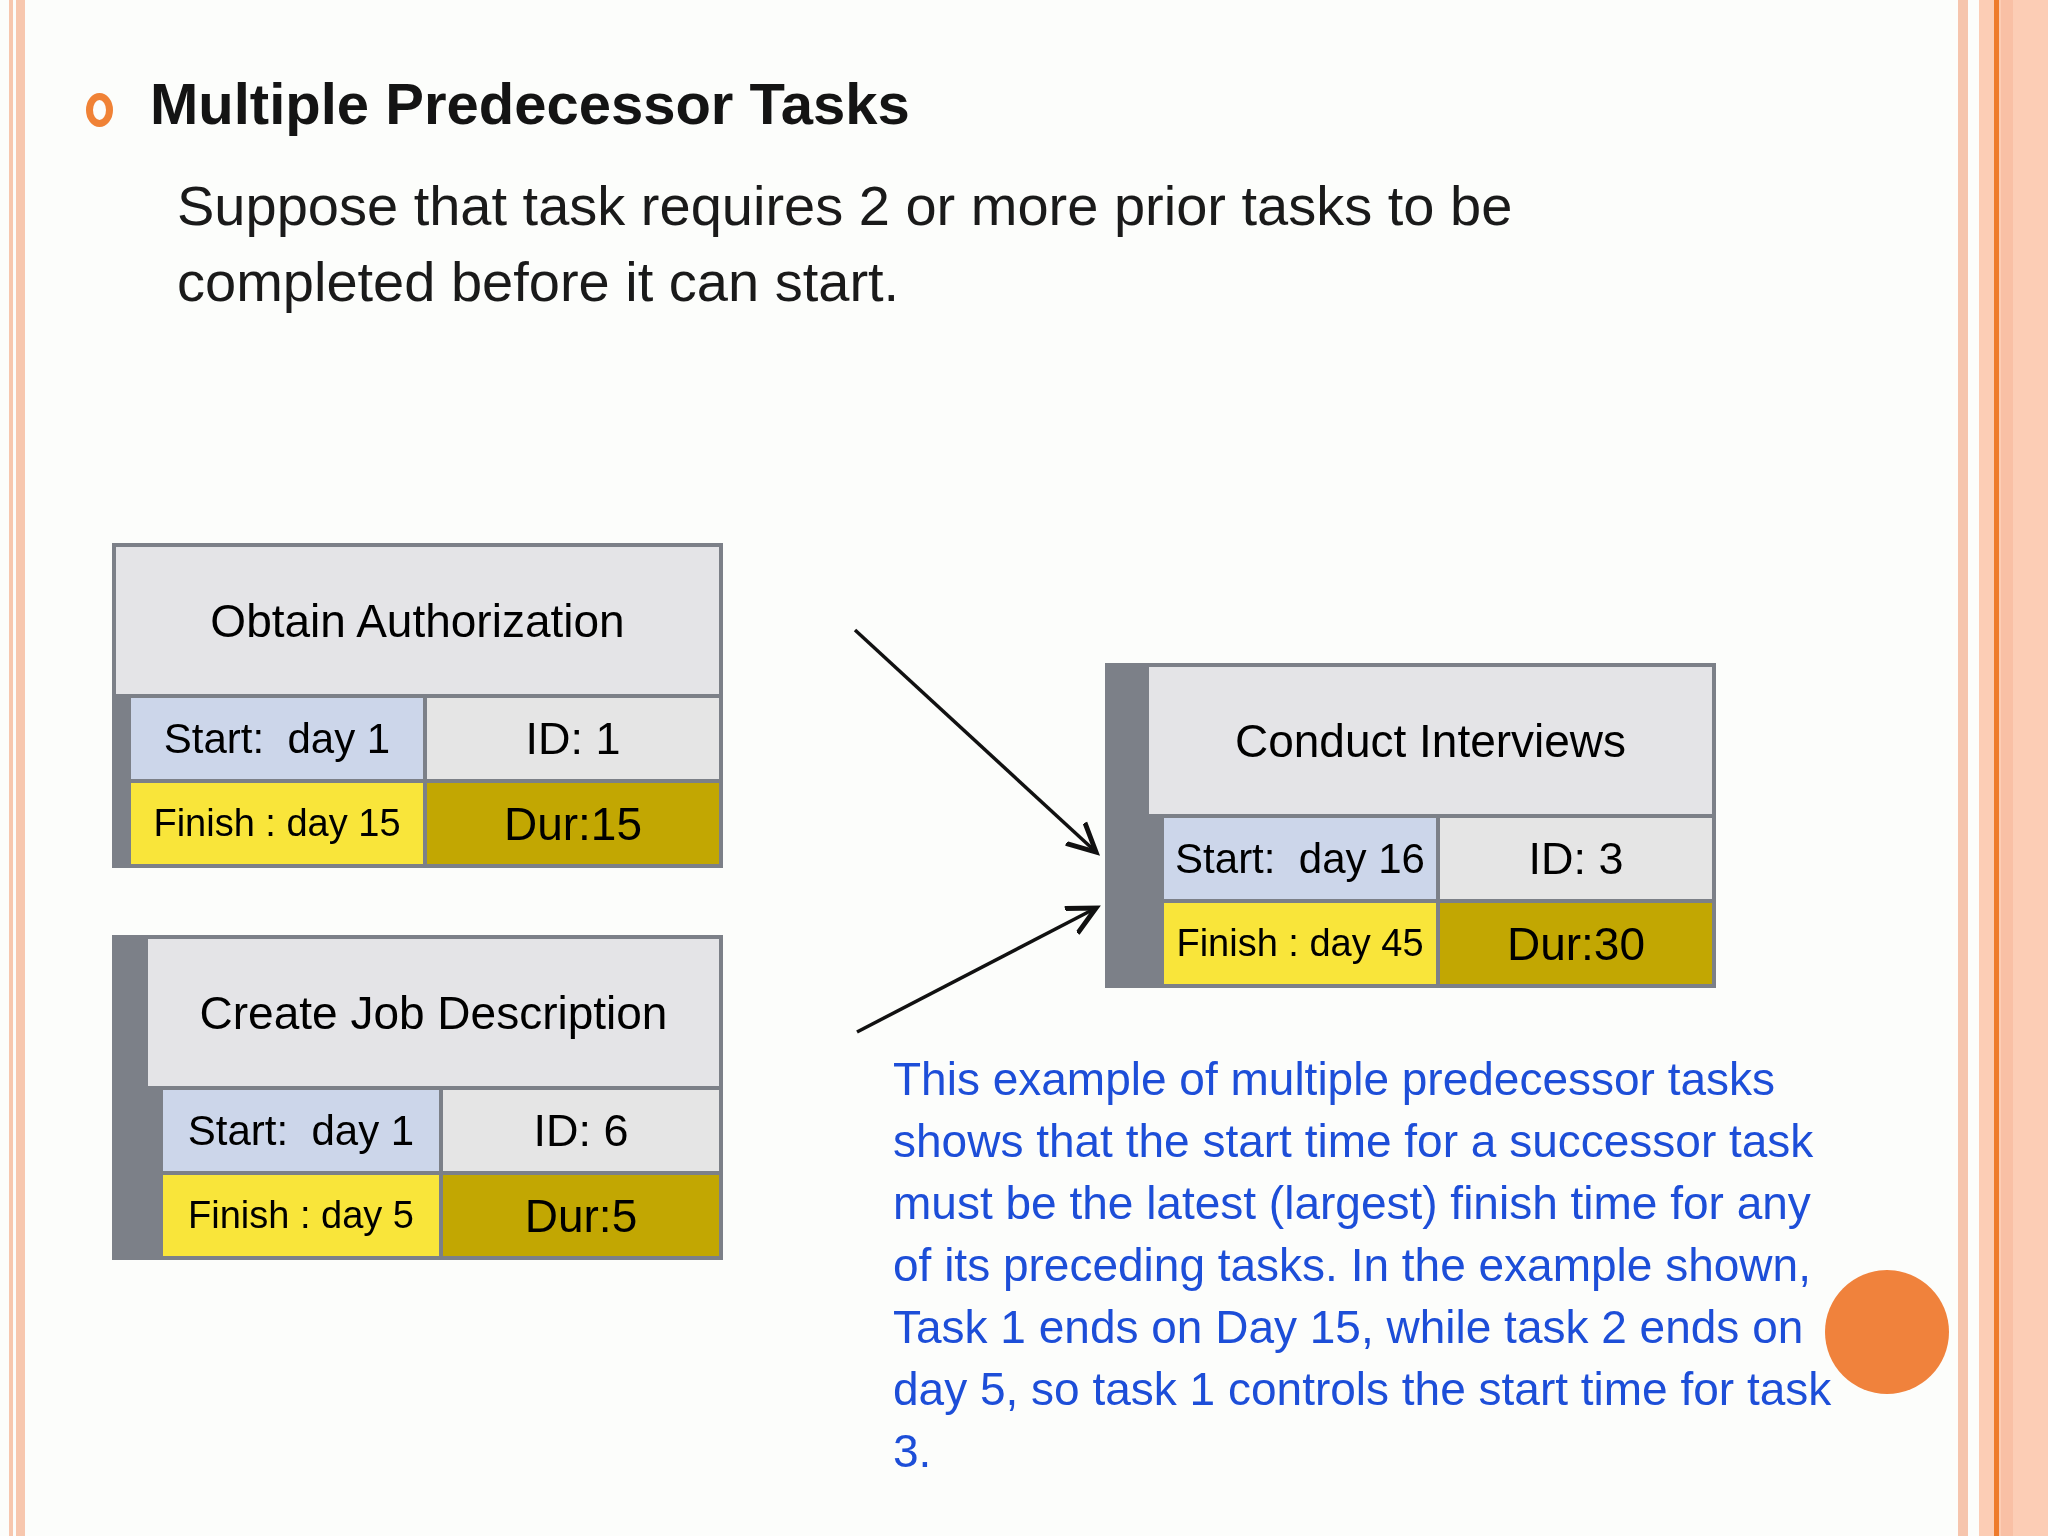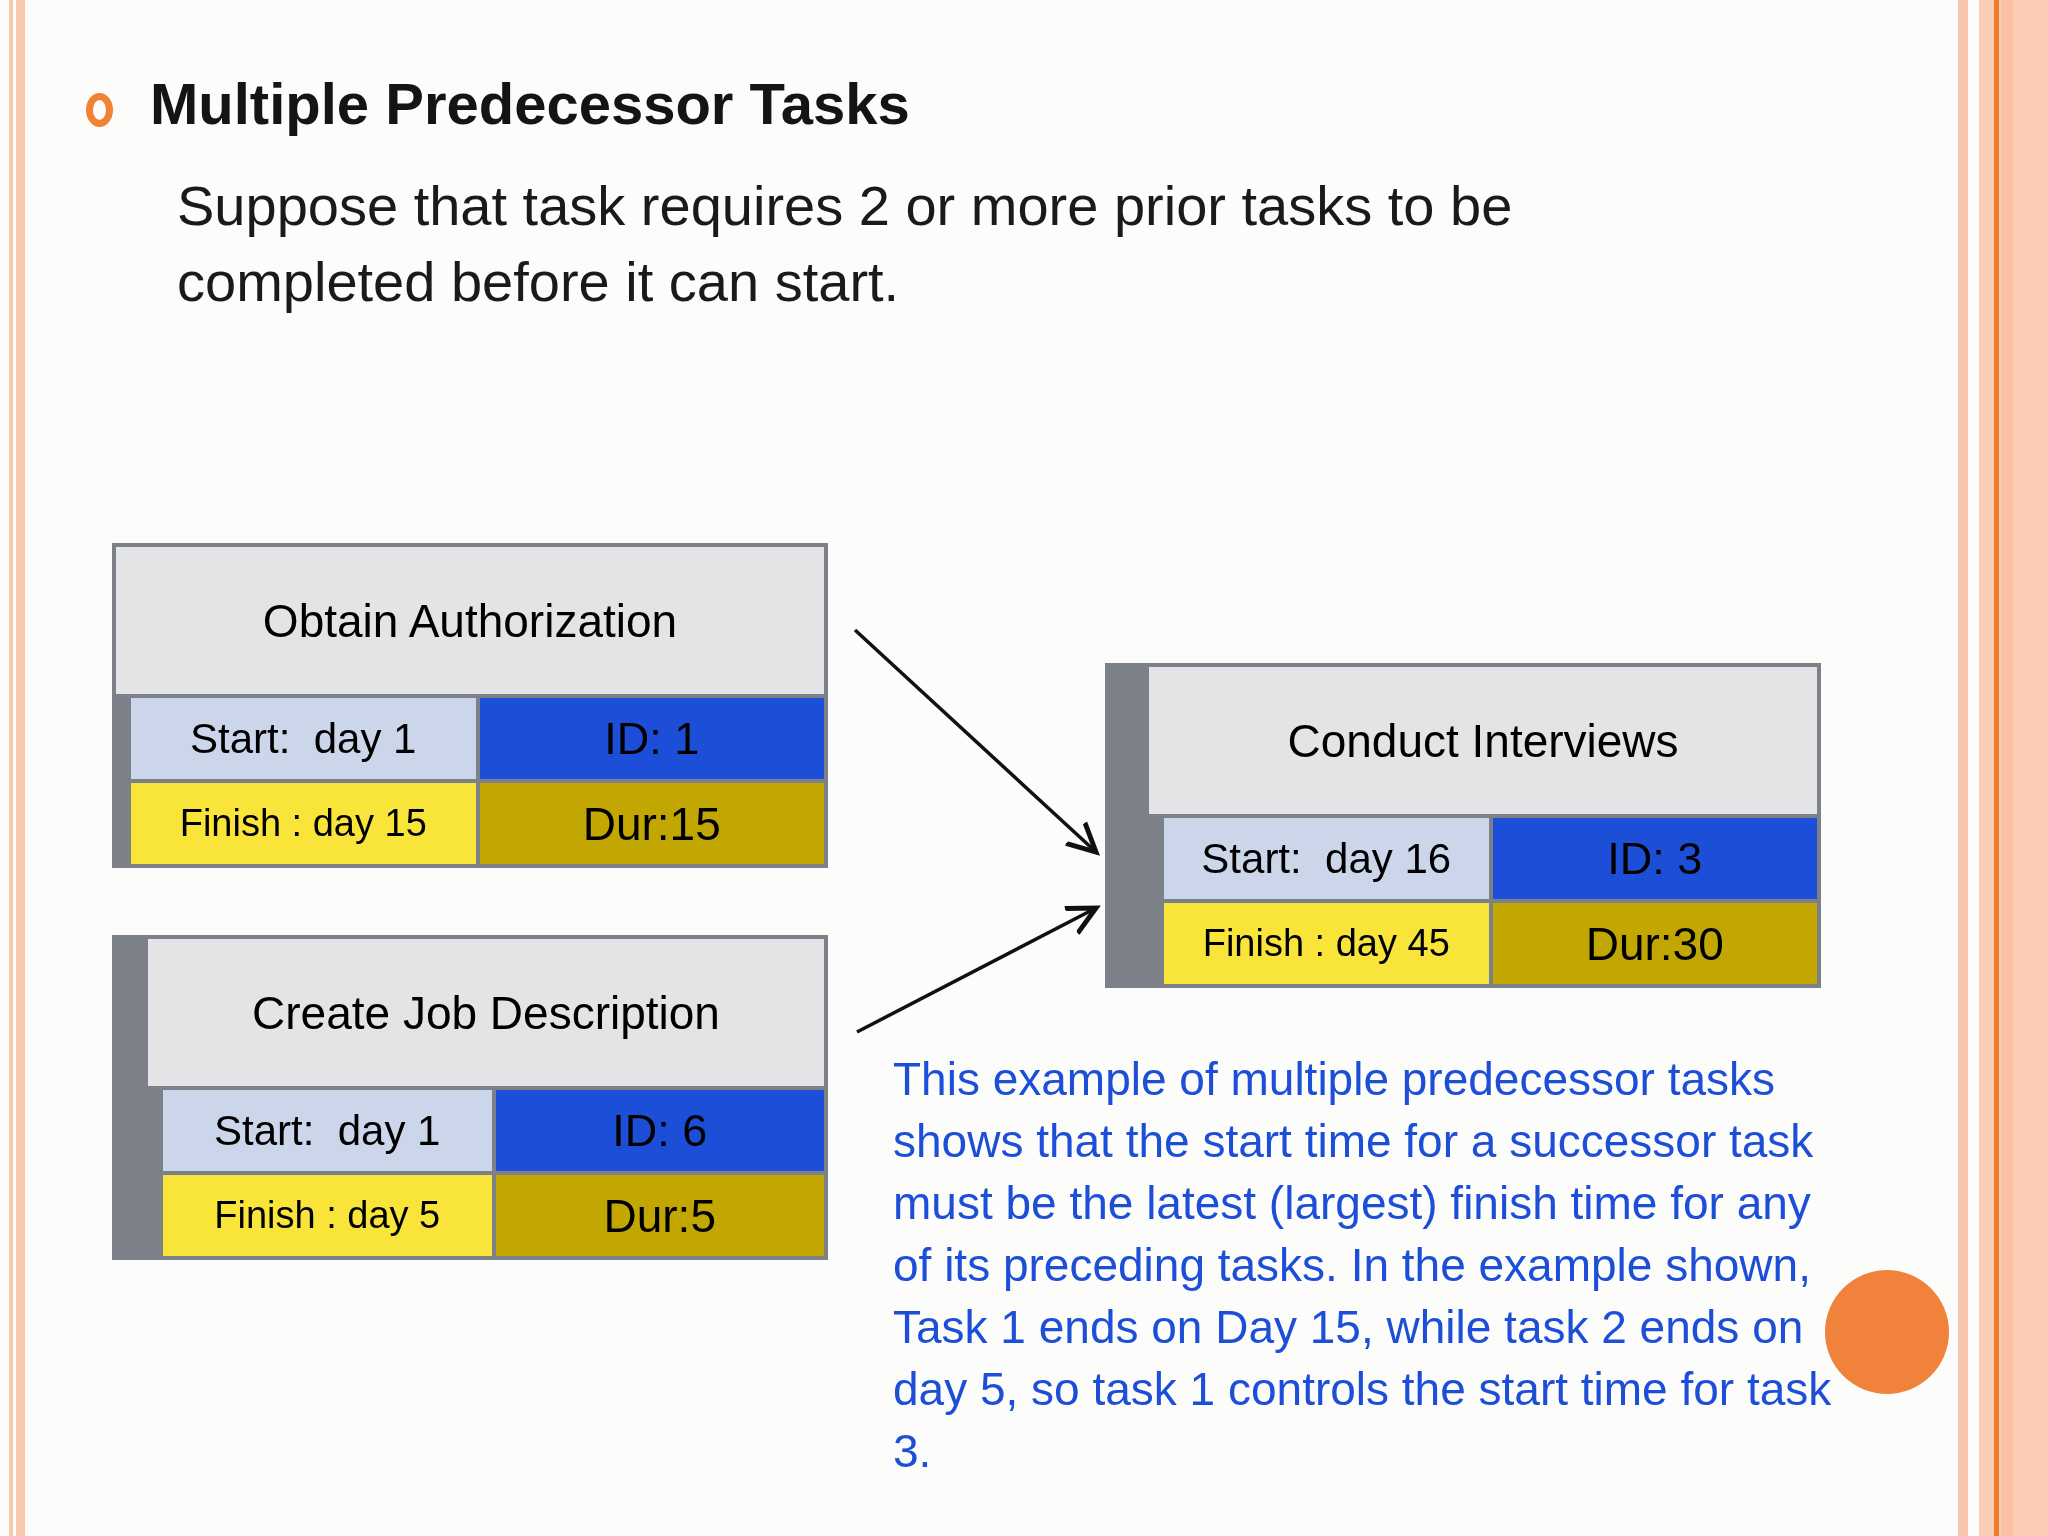--- a/index.html
+++ b/index.html
@@ -32,32 +32,32 @@
   .slide-title {
     position: absolute; left: 150px; top: 70px;
     font-size: 58px; font-weight: bold; letter-spacing: 0px;
     white-space: nowrap; color: #141414;
   }
   .intro { position: absolute; left: 150px; top: 168px; font-size: 56px; line-height: 76px; color: #1a1a1a; margin-left: 27px; }
   .intro div { white-space: nowrap; }
 
   
   .task-box {
-    position: absolute; width: 716px;
+    position: absolute; width: 611px;
     background: #7c8088; padding: 4px;
     display: grid; grid-template-rows: 147px 81px 81px; gap: 4px;
   }
   .task-header {
     background: #e4e4e7; display: flex; align-items: center; justify-content: center;
     font-size: 46px; color: #000;
   }
   .task-row { display: grid; grid-template-columns: 1fr 1fr; gap: 4px; margin-left: 15px; }
   .cell { display: flex; align-items: center; justify-content: center; color: #000; }
   .cell.start  { background: #ccd6ea; font-size: 42px; white-space: pre; }
-  .cell.id     { background: #1d4ed8; font-size: 45px; }
+  .cell.id     { background: #e5e5e5; font-size: 45px; }
   .cell.finish { background: #f9e53a; font-size: 38px; white-space: pre; }
   .cell.dur    { background: #c2a702; font-size: 46px; }
 
   
   #arrows { position: absolute; left: 0; top: 0; pointer-events: none; z-index: 3; }
 
   
   .note {
     position: absolute; left: 893px; top: 1048px;
     font-size: 46px; line-height: 62px; color: #1d4ed8; z-index: 2;

